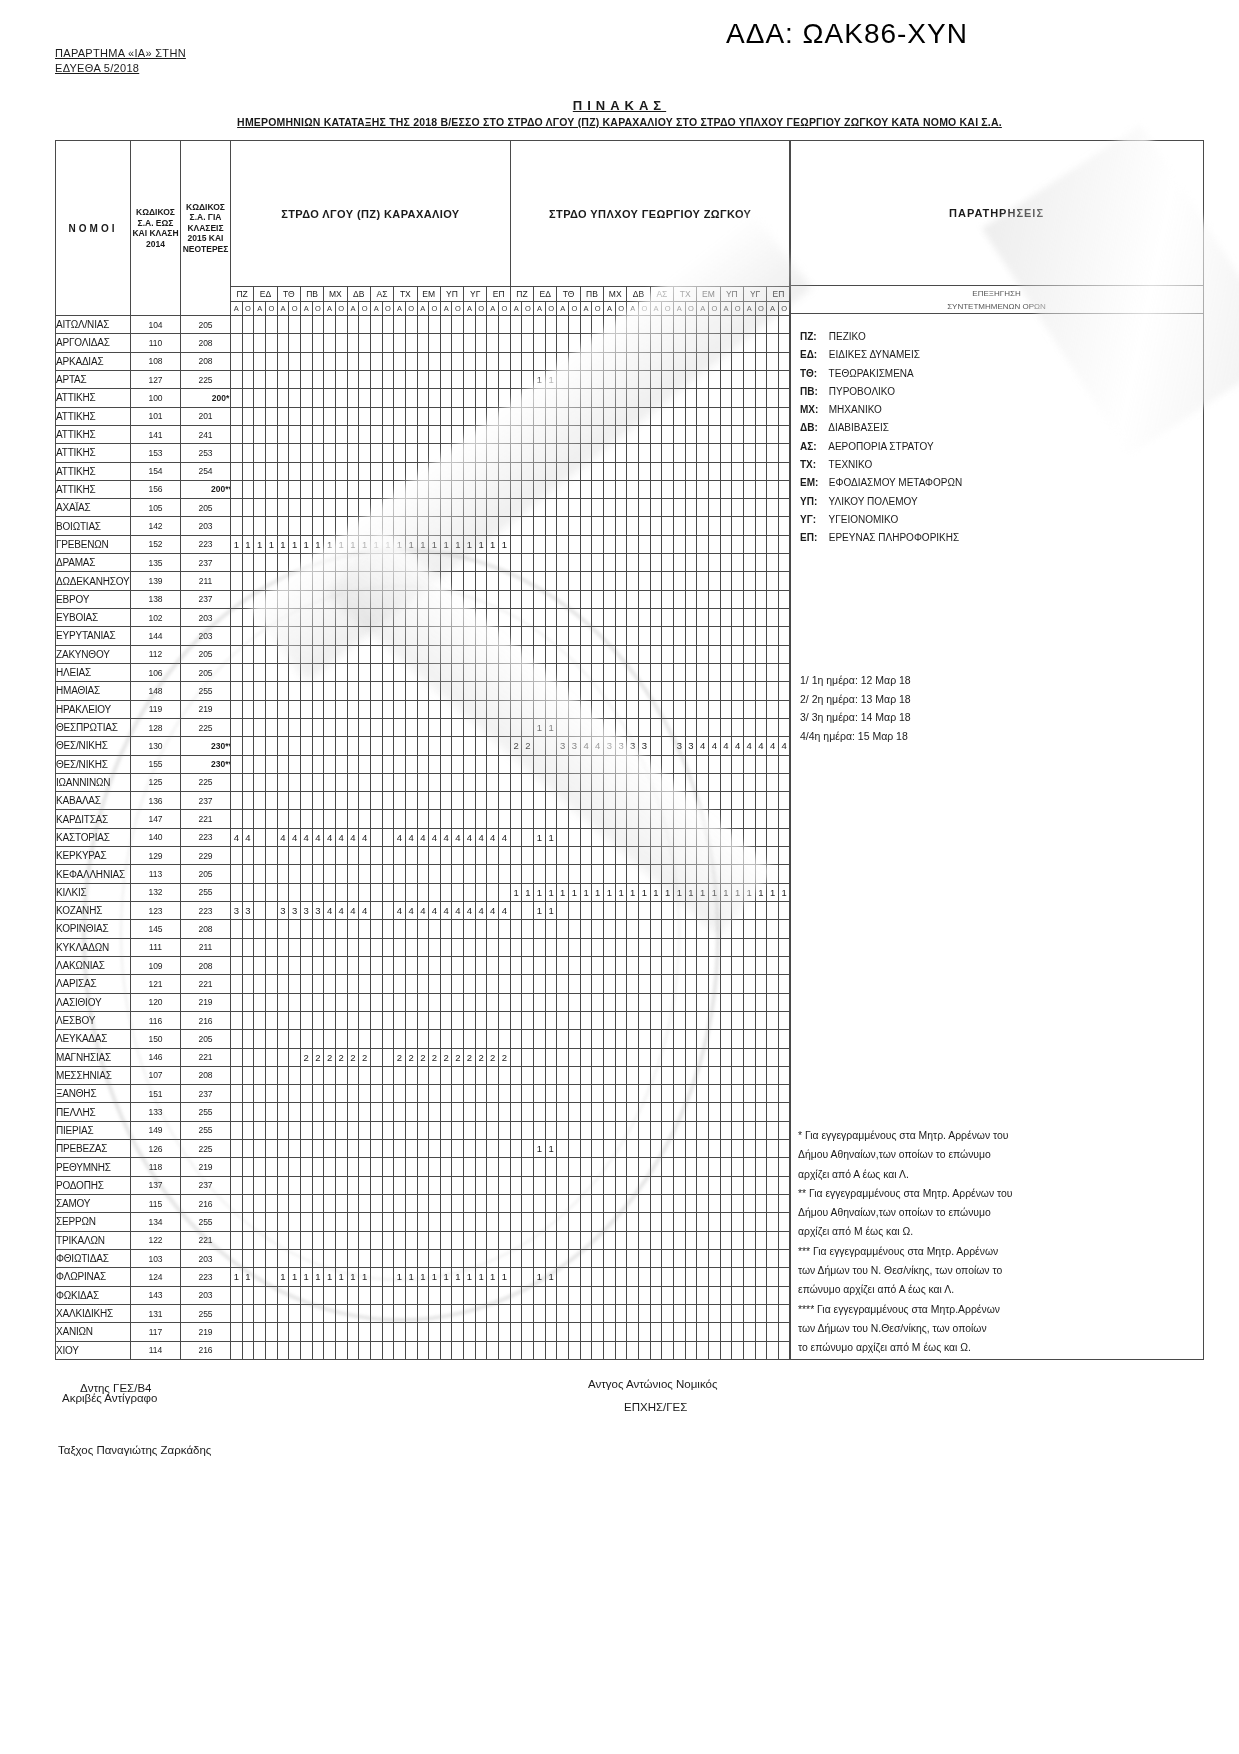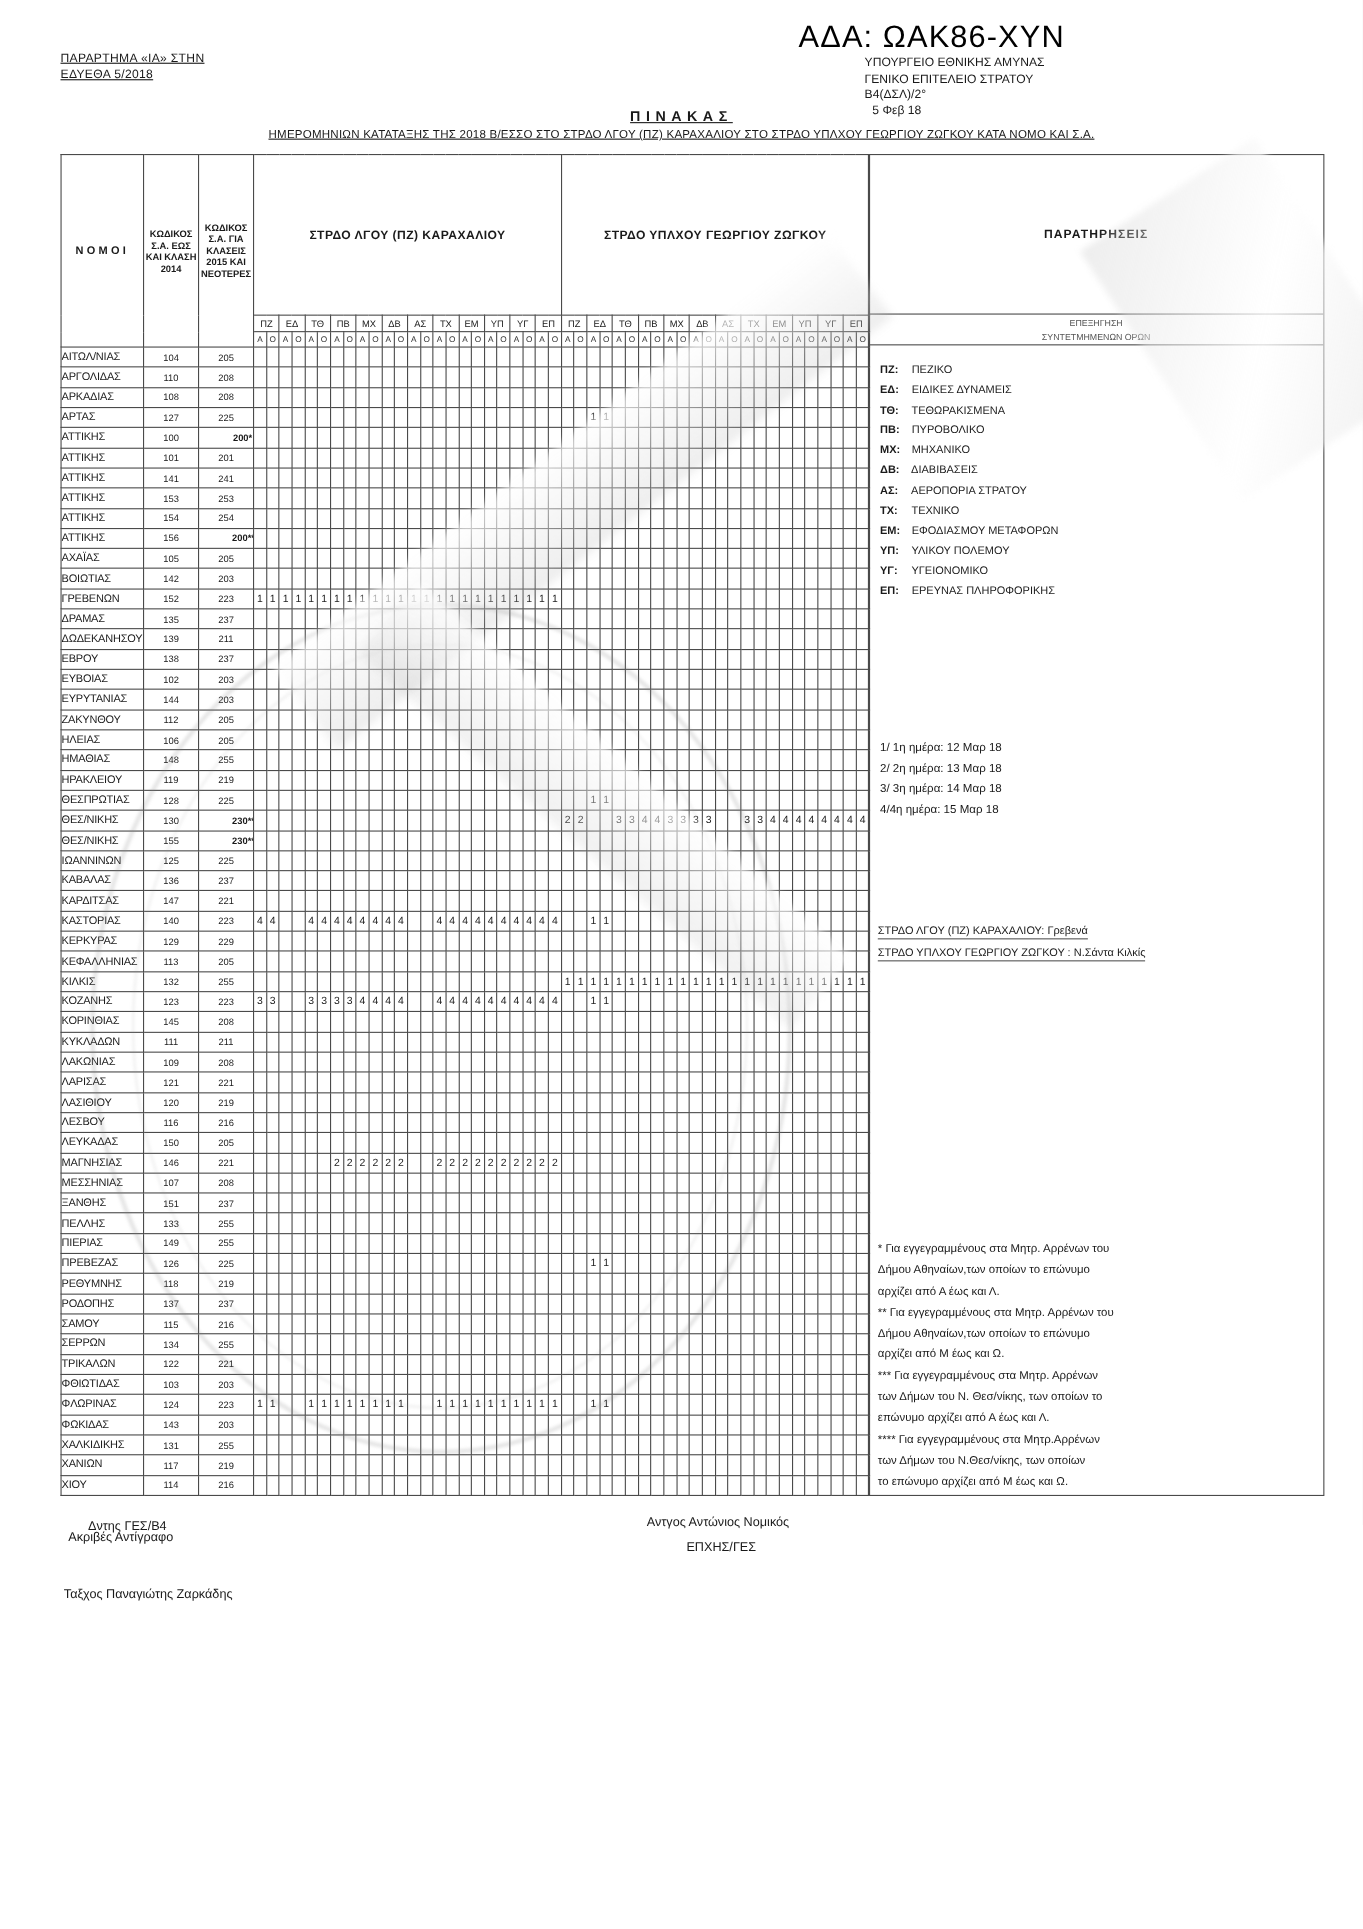--- a/index.html
+++ b/index.html
@@ -7,21 +7,21 @@
          font-family:"Liberation Sans",sans-serif;color:#1a1a1a;overflow:hidden;}
   
   .annex{position:absolute;left:55px;top:46px;font-size:11px;line-height:15px;
          text-decoration:underline;letter-spacing:.3px;}
   .ada{position:absolute;left:726px;top:18px;font-size:28px;letter-spacing:1px;color:#000000;}
   .ministry{position:absolute;left:786px;top:50px;font-size:11px;line-height:14.5px;}
   .ministry div:last-child{padding-left:7px;}
   .doc-title{position:absolute;left:0;top:98px;width:1239px;text-align:center;
              font-size:13px;font-weight:bold;letter-spacing:5px;text-decoration:underline;}
   .doc-subtitle{position:absolute;left:0;top:116px;width:1239px;text-align:center;
-                font-size:10.5px;font-weight:normal;text-decoration:underline;letter-spacing:.2px;}
+                font-size:10.5px;font-weight:bold;text-decoration:underline;letter-spacing:.2px;}
   
   table.main{position:absolute;left:55px;top:140px;width:735px;height:1220px;
              border-collapse:collapse;table-layout:fixed;z-index:2;}
   table.main th,table.main td{border:1px solid #4a4a4a;padding:0;margin:0;
              font-family:"Liberation Sans",sans-serif;overflow:hidden;background:transparent;}
   tr.h1 th{height:145px;vertical-align:middle;text-align:center;}
   th.th-nomoi{font-size:10px;font-weight:bold;letter-spacing:3px;}
   th.th-code{font-size:8.5px;font-weight:bold;line-height:10.5px;padding:0 2px;}
   th.th-camp{font-size:11px;font-weight:bold;letter-spacing:.4px;}
   tr.h2 th{height:14px;font-size:8.5px;font-weight:normal;text-align:center;}
@@ -81,26 +81,20 @@
   <div class="wm wm-band2"></div>
   <div class="wm wm-stamp-tr"></div>
 
   <div class="annex">
     <div>ΠΑΡΑΡΤΗΜΑ «ΙΑ» ΣΤΗΝ</div>
     <div>ΕΔΥΕΘΑ  5/2018</div>
   </div>
 
   <div class="ada">ΑΔΑ: ΩΑΚ86-ΧΥΝ</div>
 
-  <div class="ministry">
-    <div>ΥΠΟΥΡΓΕΙΟ ΕΘΝΙΚΗΣ ΑΜΥΝΑΣ</div>
-    <div>ΓΕΝΙΚΟ ΕΠΙΤΕΛΕΙΟ ΣΤΡΑΤΟΥ</div>
-    <div>Β4(ΔΣΛ)/2°</div>
-    <div>5 Φεβ 18</div>
-  </div>
 
   <div class="doc-title">ΠΙΝΑΚΑΣ</div>
   <div class="doc-subtitle">ΗΜΕΡΟΜΗΝΙΩΝ ΚΑΤΑΤΑΞΗΣ ΤΗΣ 2018 Β/ΕΣΣΟ ΣΤΟ ΣΤΡΔΟ ΛΓΟΥ (ΠΖ) ΚΑΡΑΧΑΛΙΟΥ  ΣΤΟ ΣΤΡΔΟ ΥΠΛΧΟΥ ΓΕΩΡΓΙΟΥ ΖΩΓΚΟΥ   ΚΑΤΑ  ΝΟΜΟ ΚΑΙ Σ.Α.</div>
 
   <table class="main">
     <colgroup>
         <col style="width: 75px;">
         <col style="width: 50px;">
         <col style="width: 50px;">
         <col style="width: 11.66px;">
@@ -3281,24 +3275,20 @@
         <div class="item"><span class="k">ΥΠ:</span><span class="v"> ΥΛΙΚΟΥ ΠΟΛΕΜΟΥ</span></div>
         <div class="item"><span class="k">ΥΓ:</span><span class="v"> ΥΓΕΙΟΝΟΜΙΚΟ</span></div>
         <div class="item"><span class="k">ΕΠ:</span><span class="v"> ΕΡΕΥΝΑΣ ΠΛΗΡΟΦΟΡΙΚΗΣ</span></div>
       </div>
     <div class="r-days">
         <div>1/ 1η ημέρα: 12 Μαρ 18</div>
         <div>2/ 2η ημέρα: 13 Μαρ 18</div>
         <div>3/ 3η ημέρα: 14 Μαρ 18</div>
         <div>4/4η ημέρα:  15  Μαρ 18</div>
       </div>
-    <div class="r-camps">
-        <div>ΣΤΡΔΟ ΛΓΟΥ (ΠΖ) ΚΑΡΑΧΑΛΙΟΥ: Γρεβενά</div>
-        <div>ΣΤΡΔΟ ΥΠΛΧΟΥ ΓΕΩΡΓΙΟΥ ΖΩΓΚΟΥ : Ν.Σάντα Κιλκίς</div>
-      </div>
     <div class="r-fnotes">
         <div>* Για  εγγεγραμμένους  στα Μητρ. Αρρένων του</div>
         <div>Δήμου Αθηναίων,των οποίων το επώνυμο</div>
         <div> αρχίζει από Α έως και Λ.</div>
         <div>** Για  εγγεγραμμένους  στα Μητρ. Αρρένων του</div>
         <div>Δήμου Αθηναίων,των οποίων το επώνυμο</div>
         <div> αρχίζει από Μ έως και Ω.</div>
         <div>*** Για  εγγεγραμμένους  στα Μητρ. Αρρένων</div>
         <div>των Δήμων  του Ν. Θεσ/νίκης, των οποίων το</div>
         <div>επώνυμο αρχίζει από Α έως και Λ.</div>

